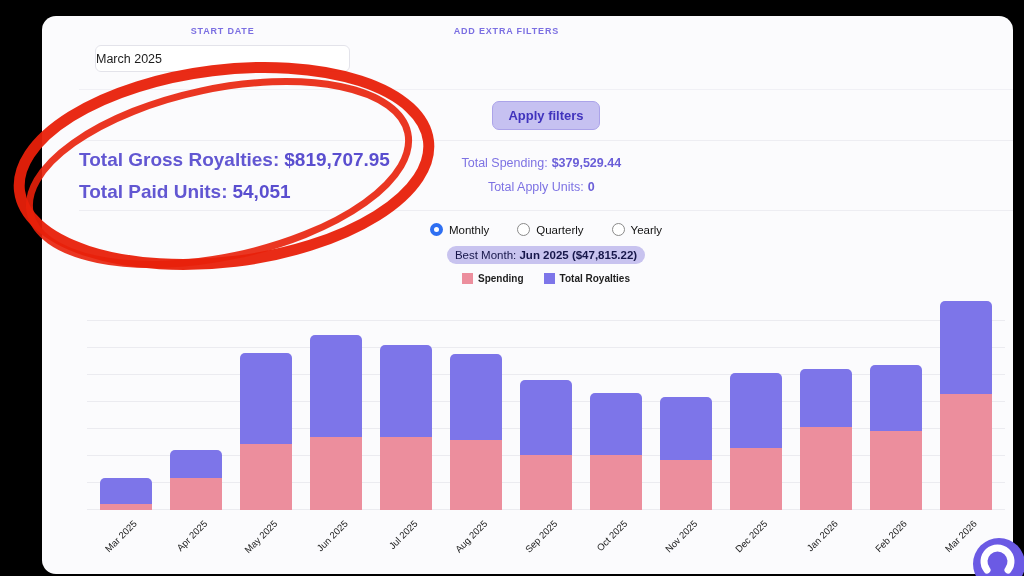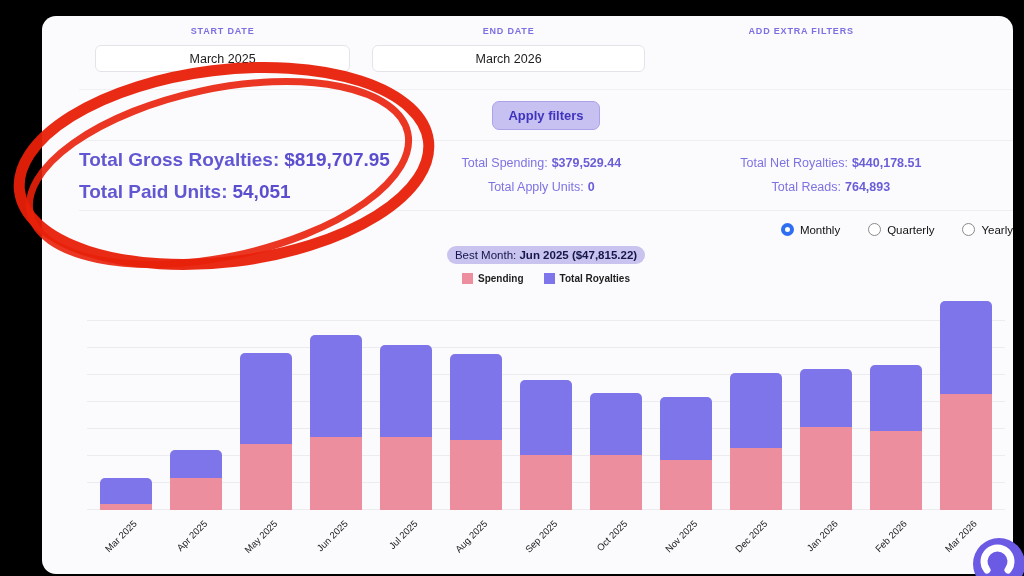--- a/index.html
+++ b/index.html
@@ -22,21 +22,21 @@
   .filter-col { display:flex; flex-direction:column; align-items:center; }
   .filter-col.c1 { flex:0 0 29%; }
   .filter-col.c2 { flex:0 0 31%; }
   .filter-col.c3 { flex:0 0 30.5%; }
   .filter-label {
     font-size:9px; font-weight:bold; letter-spacing:0.09em; color:#7b6fe2;
     text-transform:uppercase; margin-bottom:9px;
   }
   .filter-input {
     width:100%; height:27px; border:1px solid #e3e3ea; border-radius:6px;
-    background:#fff; text-align:center; font-size:12.5px; color:#1d1d1d;
+    background:#fff; font-size:12.5px; color:#1d1d1d;
     font-family:"Liberation Sans", sans-serif; outline:none;
   }
   .filter-select {
     width:100%; height:27px; border:1px solid #e3e3ea; border-radius:6px;
     background:#fff; display:flex; align-items:center; justify-content:center;
     gap:7px; font-size:12.5px; color:#111; cursor:pointer;
   }
   .caret { font-size:10px; color:#333; }
   
   .apply-row { height:50px; display:flex; align-items:center; justify-content:center; }
@@ -54,21 +54,21 @@
   .stats-mid   { width:23%; text-align:center; }
   .stats-right { width:39%; text-align:center; }
   .stat-line-big {
     font-size:19px; font-weight:bold; color:#6257d2; line-height:1.65;
   }
   .stat-line-big .stat-val { color:#5a4ecf; margin-left:5px; }
   .stat-line-sm { font-size:12.5px; color:#7d72e3; line-height:1.85; }
   .stat-line-sm .stat-val { font-weight:bold; color:#6a5ed8; margin-left:4px; }
   
   .radio-row {
-    display:flex; justify-content:flex-end; align-items:center; gap:28px; margin-top:12px;
+    display:flex; justify-content:center; align-items:center; gap:28px; margin-top:12px;
   }
   .radio { display:flex; align-items:center; gap:6px; font-size:11.5px; color:#111; cursor:pointer; }
   .radio-dot {
     width:13px; height:13px; border-radius:50%; border:1px solid #8a8a8a; background:#fff;
   }
   .radio-dot.selected { border:4px solid #2e6ff2; }
   .badge-row { text-align:center; margin-top:9px; }
   .best-badge {
     display:inline-block; background:#c8c3ef; color:#16164a; font-size:11.5px;
     padding:3px 8px; border-radius:9px;
@@ -113,24 +113,20 @@
 </head>
 <body>
 
 <div class="card">
 
   <div class="filters-row">
     <div class="filter-col c1">
       <div class="filter-label">START DATE</div>
       <input class="filter-input" value="March 2025" style="">
     </div>
-    <div class="filter-col c2">
-      <div class="filter-label">END DATE</div>
-      <input class="filter-input" value="March 2026" style="">
-    </div>
     <div class="filter-col c3">
       <div class="filter-label">ADD EXTRA FILTERS</div>
     </div>
   </div>
 
   <div class="apply-row">
     <button class="apply-btn">Apply filters</button>
   </div>
 
   <div class="stats-row">
@@ -141,28 +137,20 @@
       <div class="stat-line-big">
         <span>Total Paid Units:</span><span class="stat-val">54,051</span>
       </div>
     </div>
     <div class="stats-mid">
       <div class="stat-line-sm">
         <span>Total Spending:</span><span class="stat-val">$379,529.44</span>
       </div>
       <div class="stat-line-sm">
         <span>Total Apply Units:</span><span class="stat-val">0</span>
-      </div>
-    </div>
-    <div class="stats-right">
-      <div class="stat-line-sm">
-        <span>Total Net Royalties:</span><span class="stat-val">$440,178.51</span>
-      </div>
-      <div class="stat-line-sm">
-        <span>Total Reads:</span><span class="stat-val">764,893</span>
       </div>
     </div>
   </div>
 
   <div class="radio-row">
     <div class="radio">
       <span class="radio-dot selected"></span>
       <span>Monthly</span>
     </div>
     <div class="radio">

